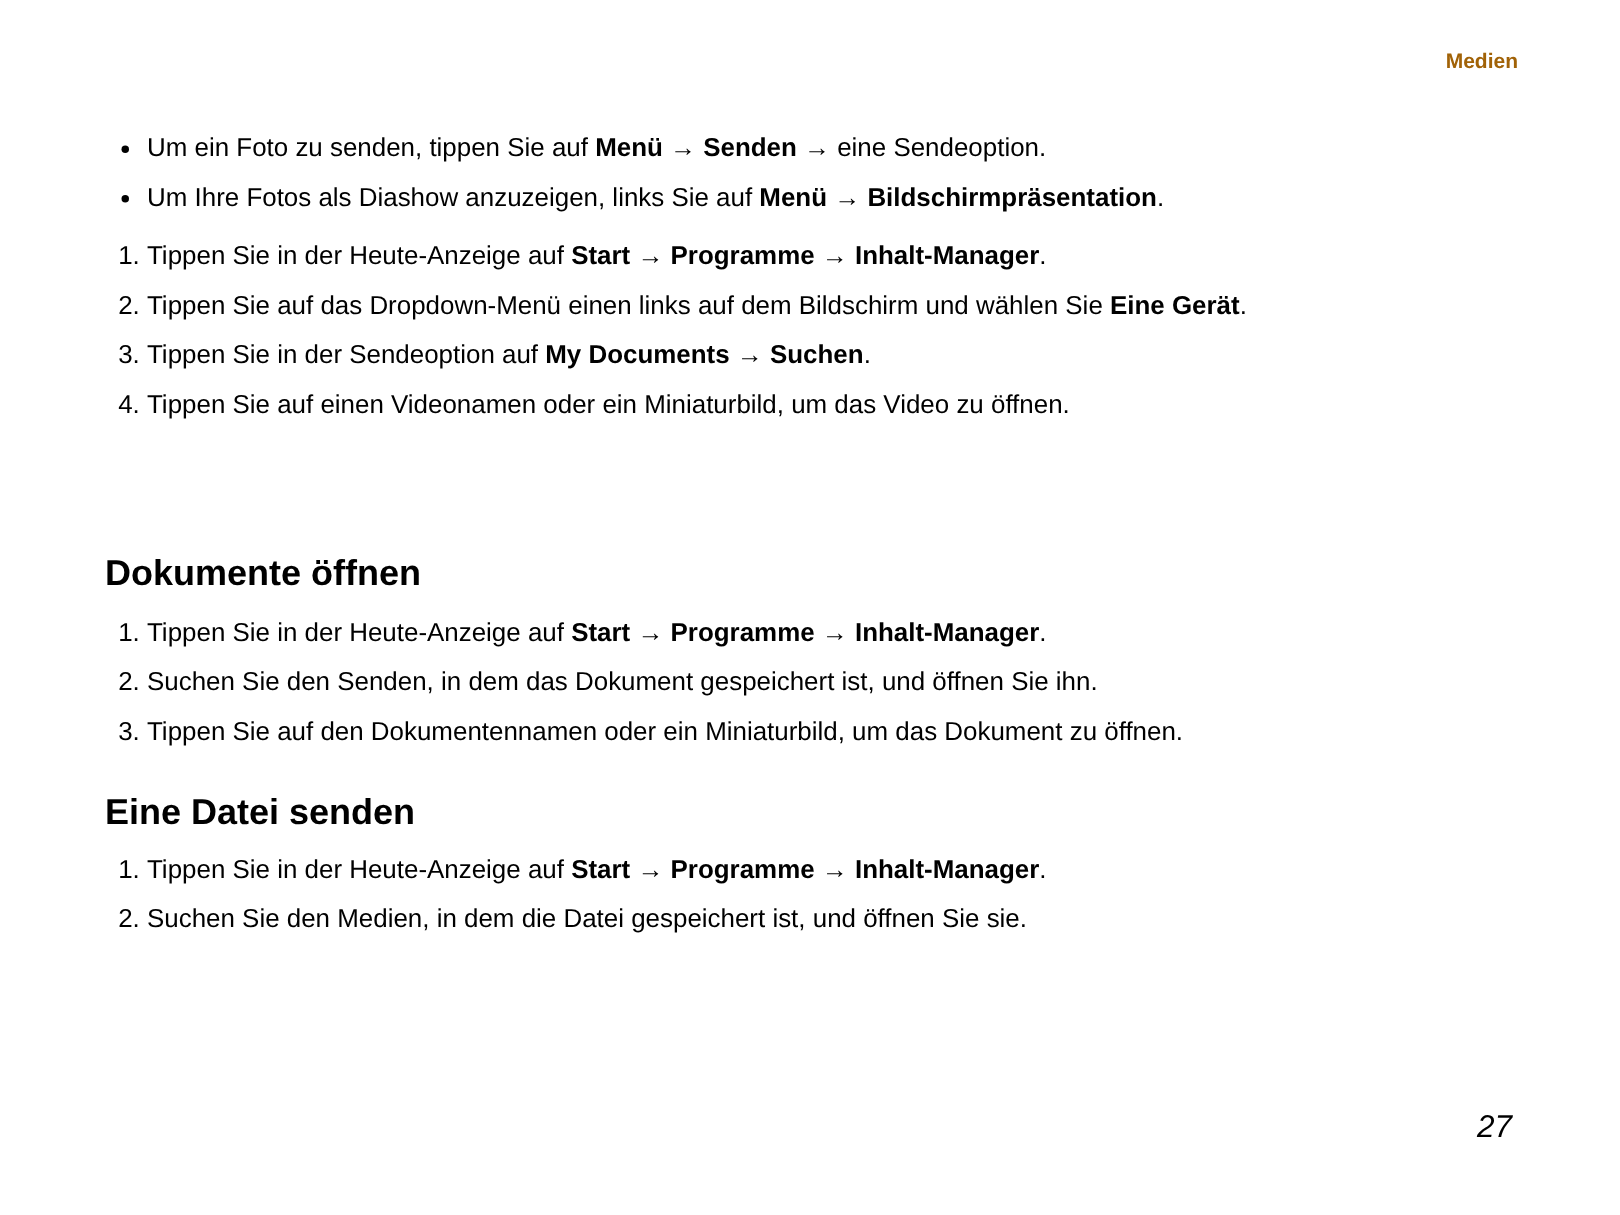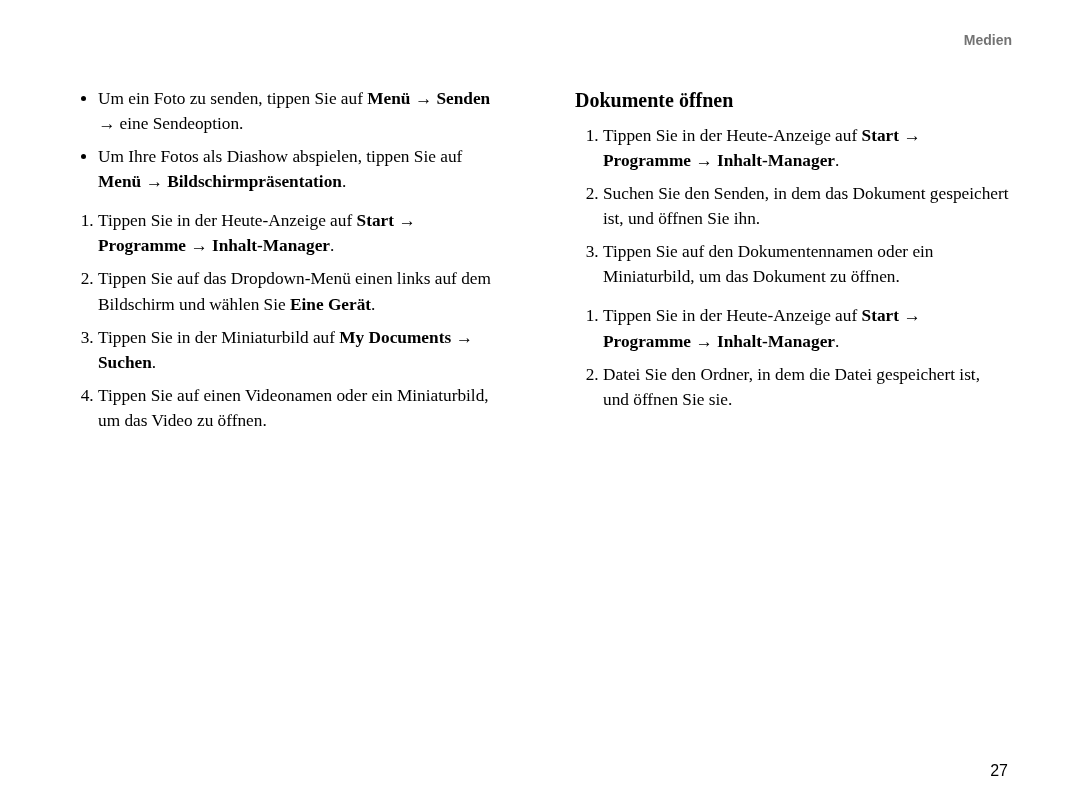--- a/index.html
+++ b/index.html
@@ -17,88 +17,88 @@
     width: 1080px;
     height: 810px;
     padding: 56px 70px 40px 70px;
     box-sizing: border-box;
     position: relative;
   }
   .header-label {
     position: absolute;
     top: 32px;
     right: 68px;
-    color: #737373;
+    color: #a16207;
     font-weight: bold;
     font-size: 14px;
   }
   .columns {
     display: flex;
-    flex-direction: row;
+    flex-direction: column;
     gap: 70px;
     margin-top: 30px;
-    font-family: Liberation Serif, serif;
   }
   .col {
     flex: 1;
     min-width: 0;
     font-size: 17.3px;
     line-height: 1.45;
   }
   h3.section {
-    font-size: 20px;
+    font-size: 24px;
     font-weight: bold;
     margin: 24px 0 8px 0;
   }
   ul.bullets, ol.steps {
     margin: 0 0 14px 0;
     padding-left: 28px;
   }
   ul.bullets li, ol.steps li {
     margin-bottom: 8px;
     padding-left: 0px;
   }
   ul.bullets { list-style-type: disc; }
   ol.steps { list-style-type: decimal; }
   b { font-weight: bold; }
   .arrow { display: inline; }
   .page-number {
     position: absolute;
-    bottom: 30px;
+    bottom: 46px;
     right: 72px;
-    font-size: 16px;
+    font-size: 21px;
+    font-style: italic;
   }
 </style>
 </head>
 <body>
 
 <div class="page">
   <div class="header-label">Medien</div>
 
   <div class="columns">
 
     <div class="col">
       <ul class="bullets">
         <li>
           <span>Um ein Foto zu senden, tippen Sie auf </span><b>Menü</b><span> </span><span class="arrow">→</span> <b>Senden</b><span> </span><span class="arrow">→</span> <span>eine Sendeoption.</span>
         </li>
         <li>
-          <span>Um Ihre Fotos als Diashow abspielen, tippen Sie auf </span><b>Menü</b><span> </span><span class="arrow">→</span> <b>Bildschirmpräsentation</b><span>.</span>
+          <span>Um Ihre Fotos als Diashow anzuzeigen, links Sie auf </span><b>Menü</b><span> </span><span class="arrow">→</span> <b>Bildschirmpräsentation</b><span>.</span>
         </li>
       </ul>
 
       <ol class="steps">
         <li>
           <span>Tippen Sie in der Heute-Anzeige auf </span><b>Start</b><span> </span><span class="arrow">→</span> <b>Programme</b><span> </span><span class="arrow">→</span> <b>Inhalt-Manager</b><span>.</span>
         </li>
         <li>
           <span>Tippen Sie auf das Dropdown-Menü einen links auf dem Bildschirm und wählen Sie </span><b>Eine Gerät</b><span>.</span>
         </li>
         <li>
-          <span>Tippen Sie in der Miniaturbild auf </span><b>My Documents</b><span> </span><span class="arrow">→</span> <b>Suchen</b><span>.</span>
+          <span>Tippen Sie in der Sendeoption auf </span><b>My Documents</b><span> </span><span class="arrow">→</span> <b>Suchen</b><span>.</span>
         </li>
         <li>
           <span>Tippen Sie auf einen Videonamen oder ein Miniaturbild, um das Video zu öffnen.</span>
         </li>
       </ol>
     </div>
 
     <div class="col">
       <h3 class="section" style="margin-top:0">Dokumente öffnen</h3>
       <ol class="steps">
@@ -106,26 +106,27 @@
           <span>Tippen Sie in der Heute-Anzeige auf </span><b>Start</b><span> </span><span class="arrow">→</span> <b>Programme</b><span> </span><span class="arrow">→</span> <b>Inhalt-Manager</b><span>.</span>
         </li>
         <li>
           <span>Suchen Sie den Senden, in dem das Dokument gespeichert ist, und öffnen Sie ihn.</span>
         </li>
         <li>
           <span>Tippen Sie auf den Dokumentennamen oder ein Miniaturbild, um das Dokument zu öffnen.</span>
         </li>
       </ol>
 
+      <h3 class="section">Eine Datei senden</h3>
       <ol class="steps">
         <li>
           <span>Tippen Sie in der Heute-Anzeige auf </span><b>Start</b><span> </span><span class="arrow">→</span> <b>Programme</b><span> </span><span class="arrow">→</span> <b>Inhalt-Manager</b><span>.</span>
         </li>
         <li>
-          <span>Datei Sie den Ordner, in dem die Datei gespeichert ist, und öffnen Sie sie.</span>
+          <span>Suchen Sie den Medien, in dem die Datei gespeichert ist, und öffnen Sie sie.</span>
         </li>
       </ol>
     </div>
 
   </div>
 
   <div class="page-number">27</div>
 </div>
 
 </body></html>

